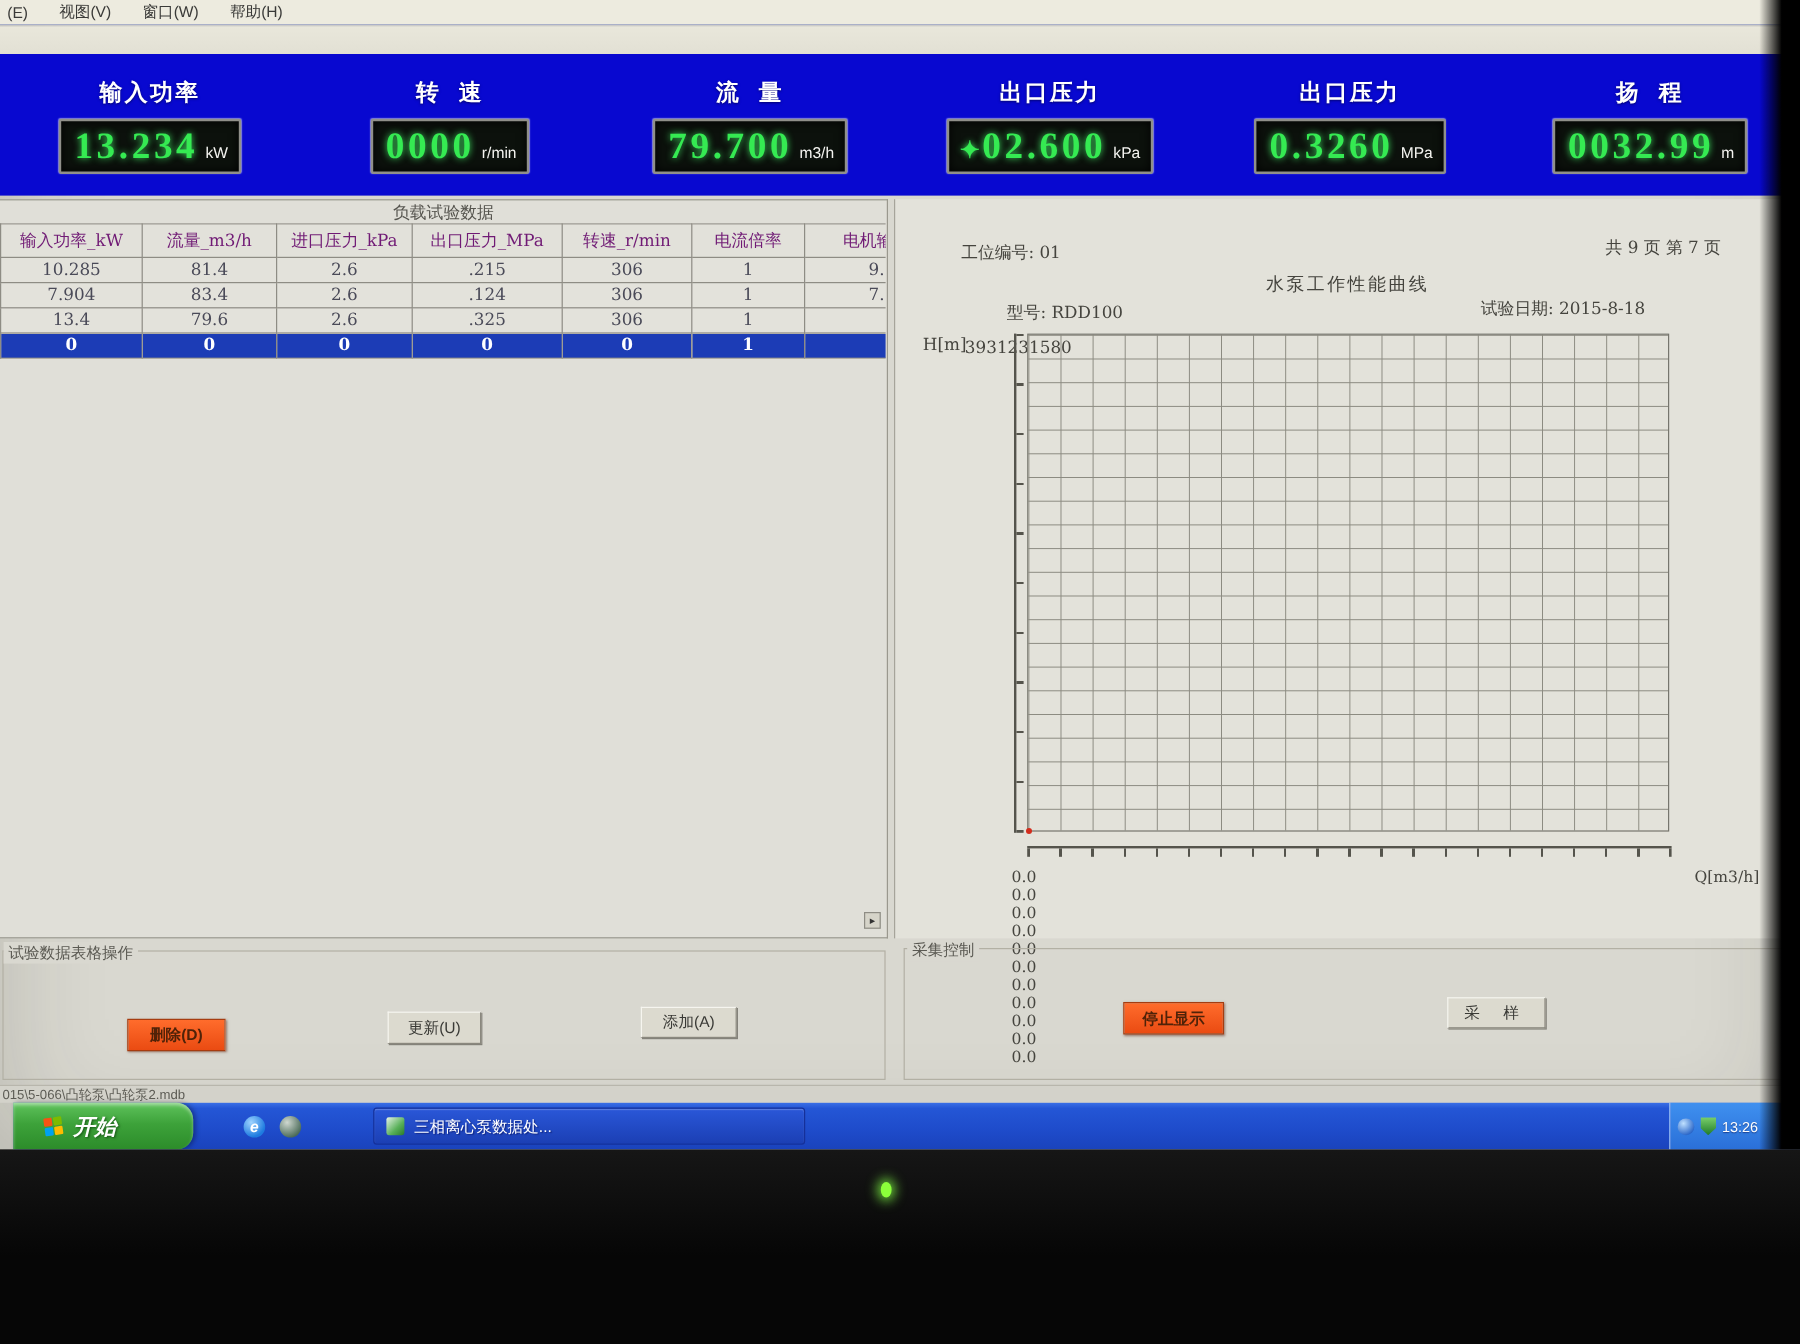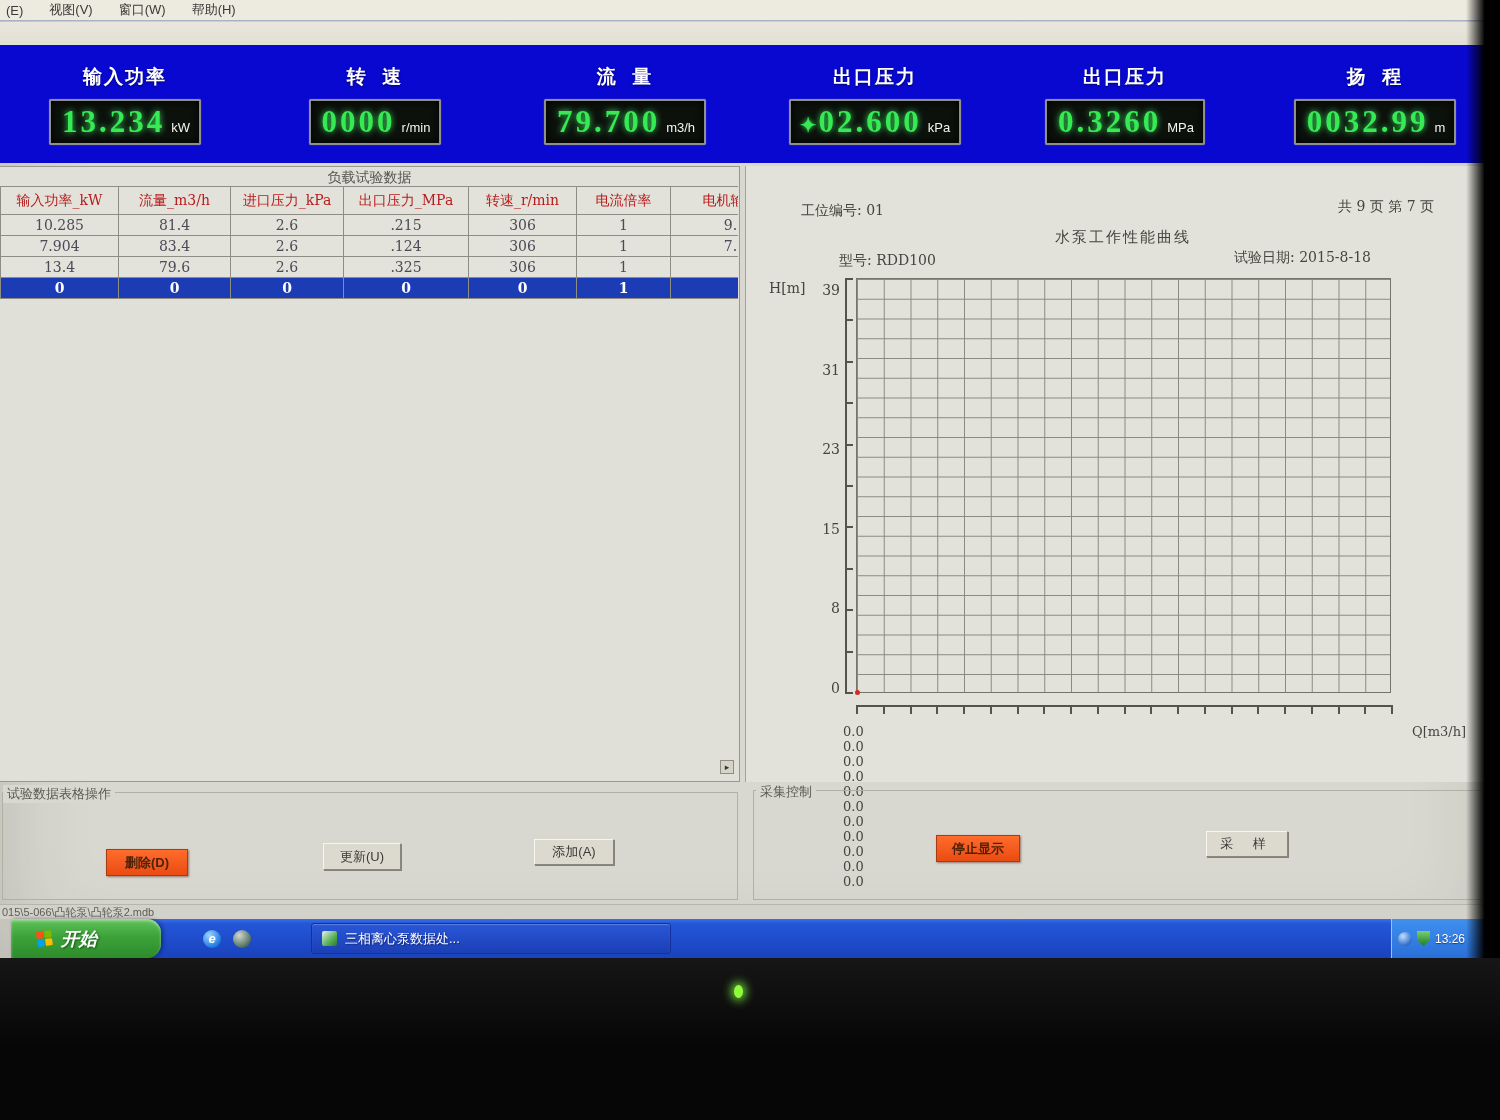--- a/index.html
+++ b/index.html
@@ -41,21 +41,21 @@
   
   .left-panel { position:absolute; left:0; top:166px; width:740px; height:616px;
                 background:#e0dfd8; border:1px solid #9a988e; border-left:none; }
   .table-title { text-align:center; font-size:14px; color:#55544e; height:19px; padding-top:2px;
                  font-family:"DejaVu Serif", serif; }
   .table-clip { position:relative; width:738px; overflow:hidden; }
   table.test-table { border-collapse:collapse; table-layout:fixed; width:790px;
                      font-family:"DejaVu Serif", serif; font-size:14px; color:#4a4a58; }
   table.test-table th, table.test-table td { border:1px solid #8e8c84; text-align:center;
                      overflow:hidden; white-space:nowrap; }
-  table.test-table th { height:28px; font-weight:normal; color:#b91c1c; background:#e2e1da; }
+  table.test-table th { height:28px; font-weight:normal; color:#701a75; background:#e2e1da; }
   table.test-table td { height:21px; background:#e3e2db; }
   table.test-table tr.selected td { background:#1c3cb6; color:#ffffff; font-weight:bold; }
   .hscroll-arrow { position:absolute; right:5px; bottom:7px; width:14px; height:14px;
                    background:#d6d4c9; border:1px solid #8e8c84; font-size:9px; color:#333;
                    display:flex; align-items:center; justify-content:center; }
 
   
   .right-panel { position:absolute; left:745px; top:166px; width:755px; height:616px;
                  background:#e3e2da; border-left:1px solid #a6a49a;
                  font-family:"DejaVu Serif", serif; color:#45443e; }
@@ -69,21 +69,21 @@
           background-image:
             linear-gradient(#8b8a80 1px, transparent 1px),
             linear-gradient(90deg, #8b8a80 1px, transparent 1px);
           background-size:26.75px 19.76px; }
   .origin-dot { position:absolute; left:-2px; bottom:-3px; width:5px; height:5px;
                 border-radius:50%; background:#d32c1c; }
   .y-axis-strip { position:absolute; left:99px; top:112px; width:8px; height:416px;
                   border-left:2px solid #55544c;
                   background:repeating-linear-gradient(to bottom,#55544c 0 2px,transparent 2px 41.4px); }
   .y-axis-ticks { position:absolute; left:58px; top:116px; width:36px; height:414px;
-                  display:flex; flex-direction:column; justify-content:space-between;
+                  display:flex; justify-content:space-between;
                   text-align:right; font-size:14px; color:#45443e; }
   .y-unit { position:absolute; left:23px; top:114px; font-size:14px; }
   .x-axis-strip { position:absolute; left:110px; top:539px; width:537px; height:9px;
                   border-top:2px solid #55544c;
                   background:repeating-linear-gradient(to right,#55544c 0 2px,transparent 2px 26.75px); }
   .x-axis-ticks { position:absolute; left:97px; top:558px; width:561px;
                   display:flex; justify-content:space-between; font-size:13px; color:#45443e;flex-direction:column; }
   .x-unit { position:absolute; left:666px; top:558px; font-size:13px; }
 
   

